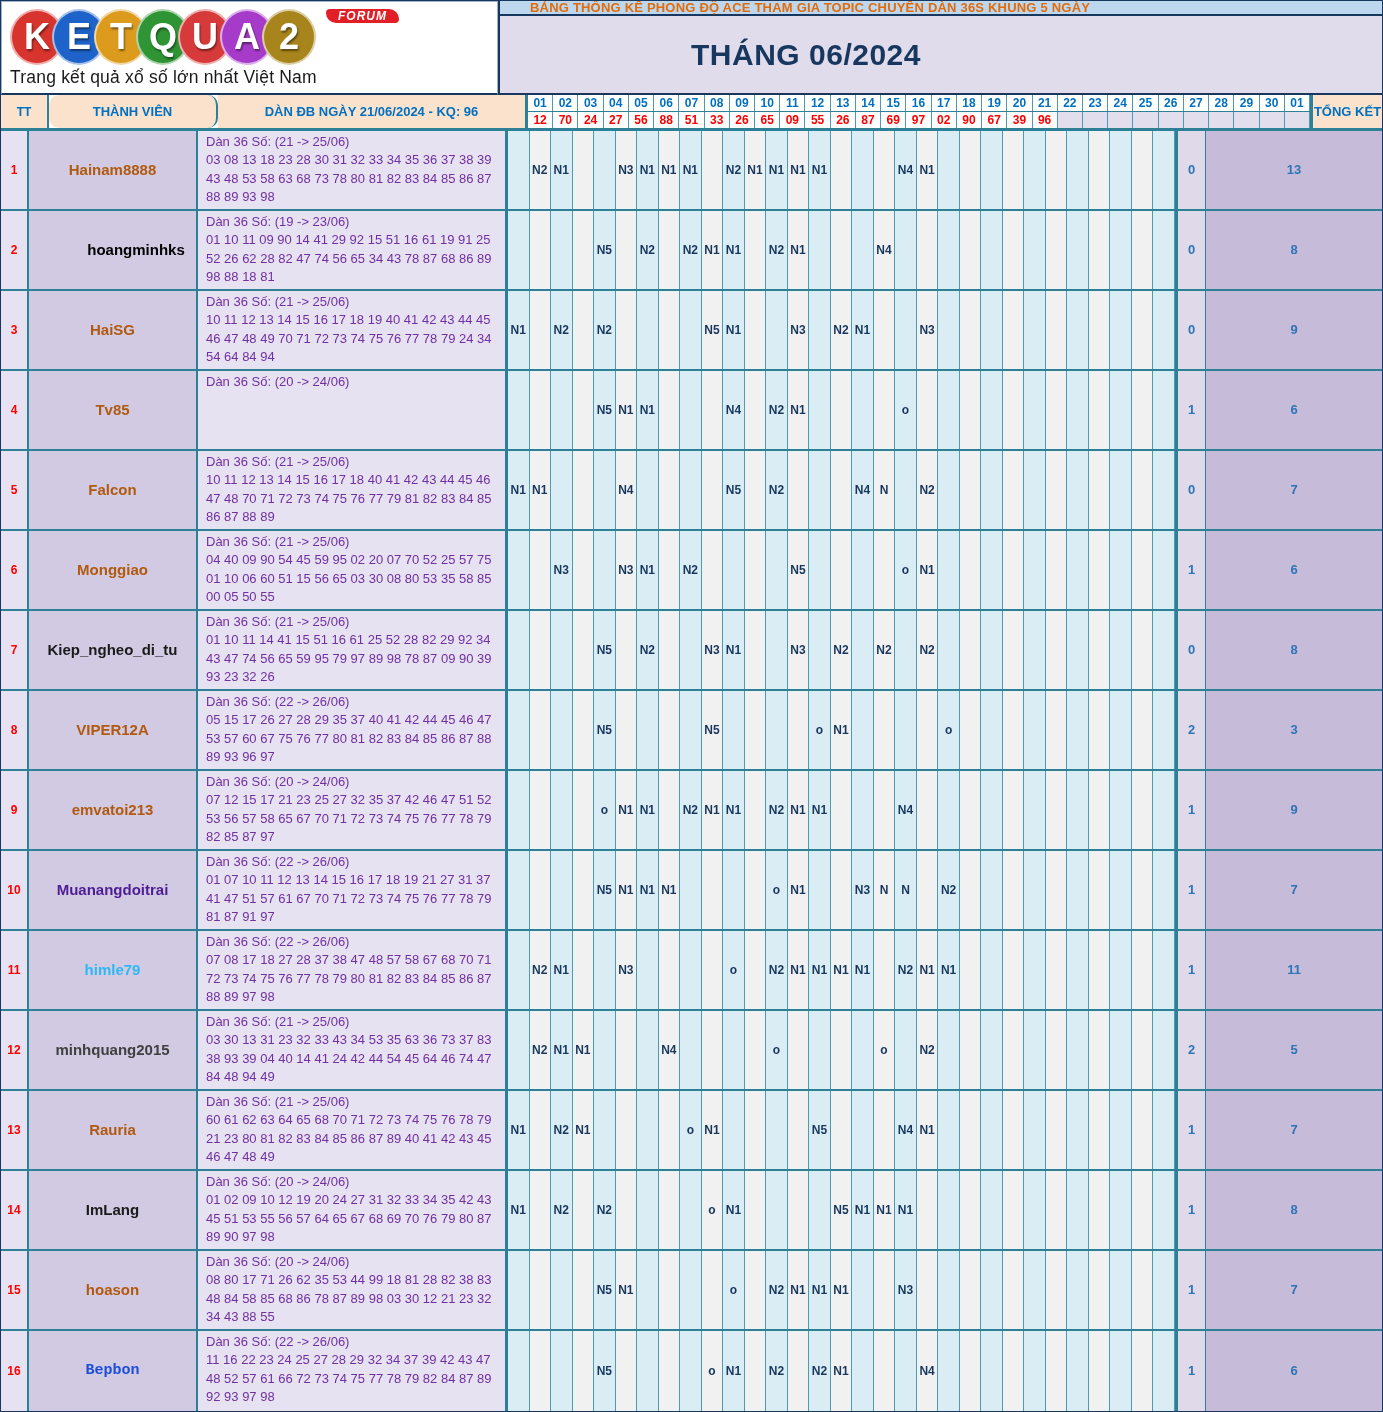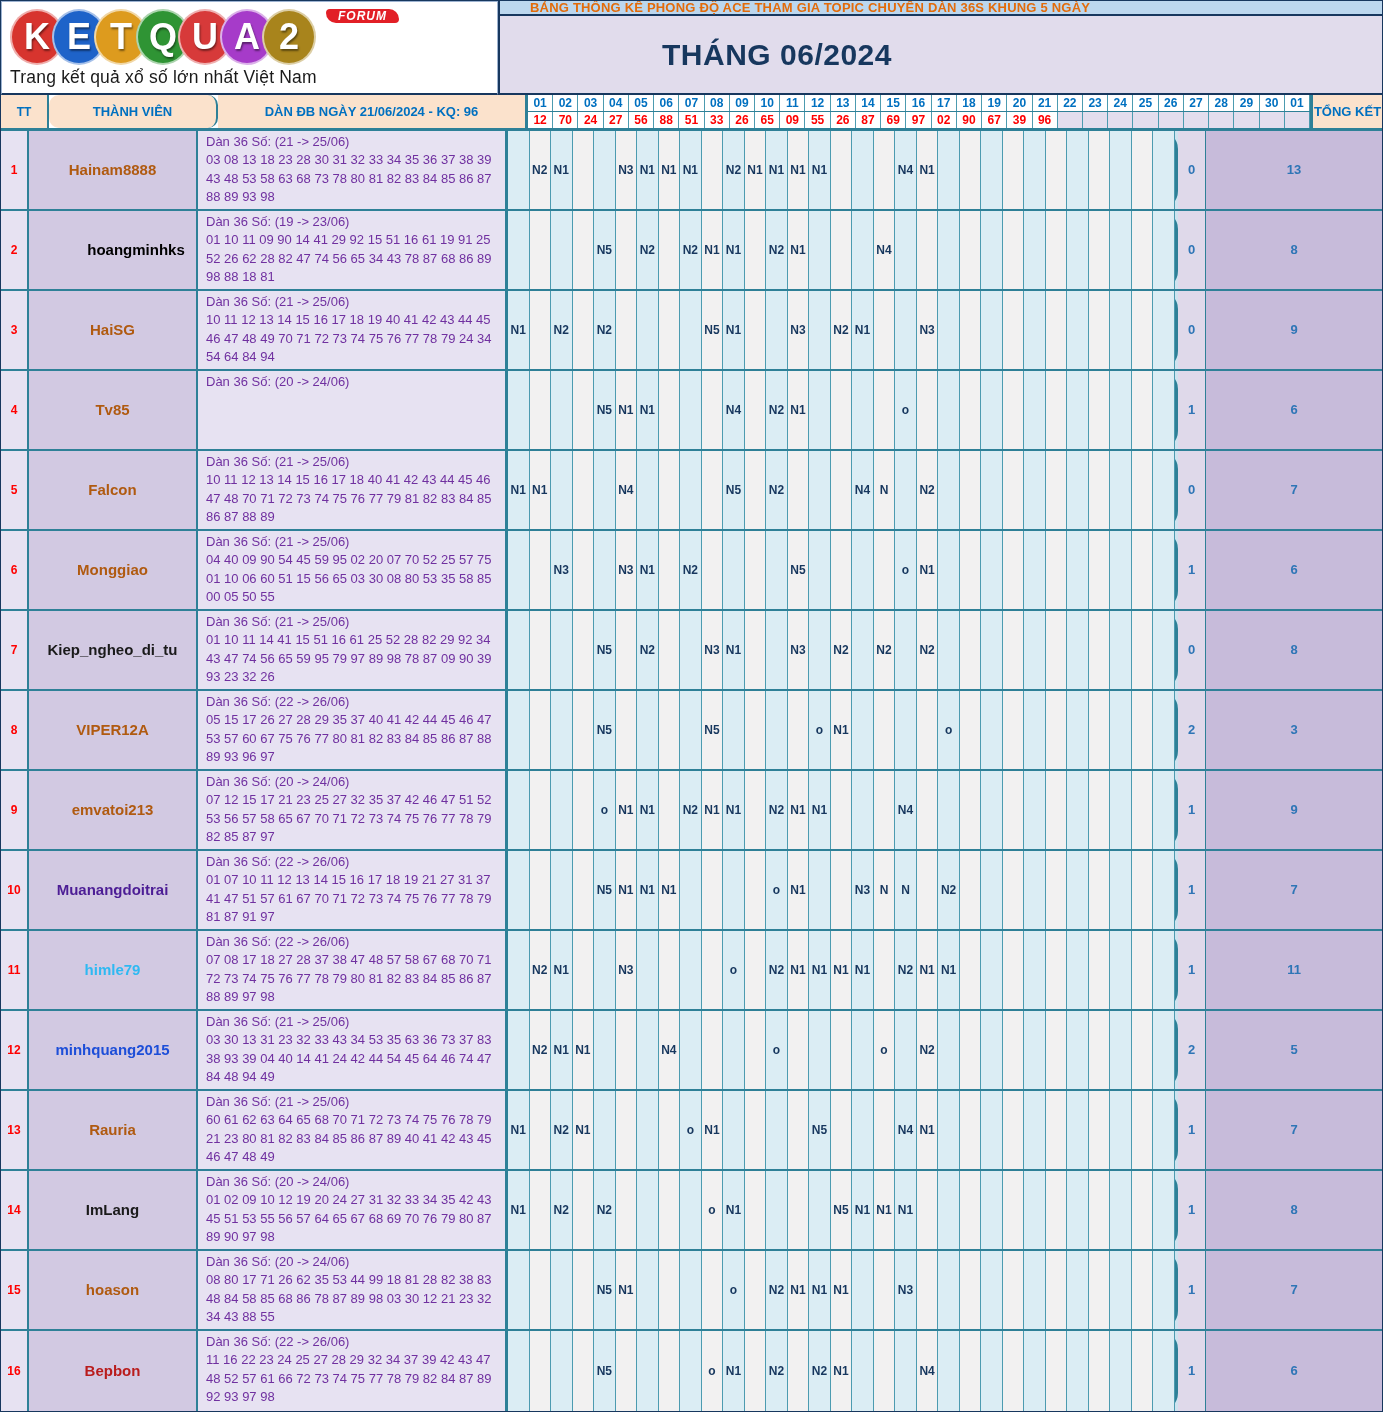--- a/index.html
+++ b/index.html
@@ -9,21 +9,21 @@
   
   .top { display:flex; height:95px; }
   .logo-box { width:497px; background:#fff; border:1px solid #9db3d1; border-bottom:2px solid #17375e; padding:4px 6px 2px 8px; display:flex; flex-direction:column; justify-content:center; }
   .logo-line { display:flex; align-items:center; height:56px; }
   .lletter { width:54px; height:56px; border-radius:50%; color:#fff; font-weight:bold; font-size:36px; display:flex; align-items:center; justify-content:center; margin-right:-12px; border:2px solid rgba(255,255,255,.6); text-shadow:1px 2px 2px rgba(0,0,0,.45); }
   .forum-badge { margin-left:22px; background:#e21f26; color:#fff; font-style:italic; font-weight:bold; font-size:12px; padding:0 12px; border-radius:4px 10px 4px 10px; letter-spacing:1px; align-self:flex-start; }
   .tagline { font-size:17.5px; color:#1a1a1a; margin-top:2px; letter-spacing:.2px; }
   .top-right { flex:1; display:flex; flex-direction:column; border-left:2px solid #17375e; }
   .banner { height:15px; background:#bcd7ee; border-bottom:2px solid #17375e; display:flex; align-items:center; padding-left:30px; color:#e26b0a; font-weight:bold; font-size:13px; letter-spacing:.2px; }
   .month-row { flex:1; background:#e1dcec; position:relative; border-bottom:2px solid #17375e; }
-  .month-title { position:absolute; left:277px; top:50%; transform:translate(-50%,-50%); font-size:30px; font-weight:bold; color:#17375e; letter-spacing:.5px; }
+  .month-title { position:absolute; left:306px; top:50%; transform:translate(-50%,-50%); font-size:30px; font-weight:bold; color:#17375e; letter-spacing:.5px; }
 
   
   .hband { display:flex; height:36px; border-bottom:3px solid #2e8097; background:#fff; }
   .h-tt { width:48px; background:#fbe2cc; border-right:2px solid #2e8097; color:#0070c0; font-weight:bold; font-size:12px; display:flex; align-items:center; justify-content:center; }
   .h-name { width:169px; background:#fbe2cc; border-right:2px solid #2e8097; color:#0070c0; font-weight:bold; font-size:13px; display:flex; align-items:center; justify-content:center;border-radius:10px; }
   .h-dan { width:310px; background:#fbe2cc; border-right:3px solid #2e8097; color:#0070c0; font-weight:bold; font-size:13px; display:flex; align-items:center; justify-content:center; }
   .h-grid { width:785px; display:flex; flex-direction:column; border-right:3px solid #2e8097; }
   .h-days, .h-res { flex:1; display:grid; grid-template-columns:repeat(31,1fr); }
   .h-days { border-bottom:1px solid #2e8097; }
   .hcell { border-right:1px solid #4c9bb0; display:flex; align-items:center; justify-content:center; color:#0070c0; font-weight:bold; font-size:12px; background:#fff; }
@@ -31,21 +31,21 @@
   .rcell.empty { background:#e3deee; }
   .h-total { flex:1; background:#fbe2cc; color:#0070c0; font-weight:bold; font-size:13px; display:flex; align-items:center; justify-content:center; }
 
   
   .mbody { flex:1; display:flex; flex-direction:column; }
   .mrow { height:80px; display:flex; border-bottom:2px solid #2e8097; }
   .mrow:last-child { border-bottom:none; }
   .tt { width:28px; background:#e7e2f2; border-right:2px solid #2e8097; color:#ff0000; font-weight:bold; font-size:12px; display:flex; align-items:center; justify-content:center; }
   .name { width:169px; background:#d2c9e2; border-right:2px solid #2e8097; font-weight:bold; font-size:15px; display:flex; align-items:center; justify-content:center; text-align:center; }
   .dan { width:310px; background:#e7e2f2; border-right:3px solid #2e8097; color:#7030a0; font-size:13px; line-height:18.5px; padding:2px 6px 0 8px; overflow:hidden; }
-  .cells { width:670px; display:grid; grid-template-columns:repeat(31,1fr); border-right:3px solid #2e8097;border-radius:18px; }
+  .cells { width:670px; display:grid; grid-template-columns:repeat(31,1fr); border-right:3px solid #2e8097; }
   .cell { border-right:1px solid #4c9bb0; display:flex; align-items:center; justify-content:center; font-weight:bold; font-size:12px; color:#17375e; }
   .cell.odd { background:#dbedf4; }
   .cell.even { background:#f2f1f1; }
   .tl { width:28px; background:#dfd9ea; border-right:1px solid #2e8097; color:#2e75b6; font-weight:bold; font-size:13px; display:flex; align-items:center; justify-content:center; }
   .tr2 { flex:1; background:#c7bbda; color:#2e75b6; font-weight:bold; font-size:13px; display:flex; align-items:center; justify-content:center; }
 </style>
 </head>
 <body>
 
 <div id="page">
@@ -615,21 +615,21 @@
           <div class="cell even"></div>
           <div class="cell odd"></div>
           <div class="cell even"></div>
           <div class="cell odd"></div>
         </div>
         <div class="tl">1</div>
         <div class="tr2">11</div>
       </div>
       <div class="mrow">
         <div class="tt">12</div>
-        <div class="name" style="color: #1d4ed8;">minhquang2015</div>
+        <div class="name" style="color: #404040;">minhquang2015</div>
         <div class="dan">
           <div class="dan-label">Dàn 36 Số: (21 -&gt; 25/06)</div>
           <div class="dan-nums">03 30 13 31 23 32 33 43 34 53 35 63 36 73 37 83 38 93 39 04 40 14 41 24 42 44 54 45 64 46 74 47 84 48 94 49</div>
         </div>
         <div class="cells">
           <div class="cell odd"></div>
           <div class="cell even">N2</div>
           <div class="cell odd">N1</div>
           <div class="cell even">N1</div>
           <div class="cell odd"></div>
@@ -787,21 +787,21 @@
           <div class="cell even"></div>
           <div class="cell odd"></div>
           <div class="cell even"></div>
           <div class="cell odd"></div>
         </div>
         <div class="tl">1</div>
         <div class="tr2">7</div>
       </div>
       <div class="mrow">
         <div class="tt">16</div>
-        <div class="name" style="color: #b91c1c;">Bepbon</div>
+        <div class="name" style="color: #1d4ed8; font-family: Liberation Mono, monospace;">Bepbon</div>
         <div class="dan">
           <div class="dan-label">Dàn 36 Số: (22 -&gt; 26/06)</div>
           <div class="dan-nums">11 16 22 23 24 25 27 28 29 32 34 37 39 42 43 47 48 52 57 61 66 72 73 74 75 77 78 79 82 84 87 89 92 93 97 98</div>
         </div>
         <div class="cells">
           <div class="cell odd"></div>
           <div class="cell even"></div>
           <div class="cell odd"></div>
           <div class="cell even"></div>
           <div class="cell odd">N5</div>

